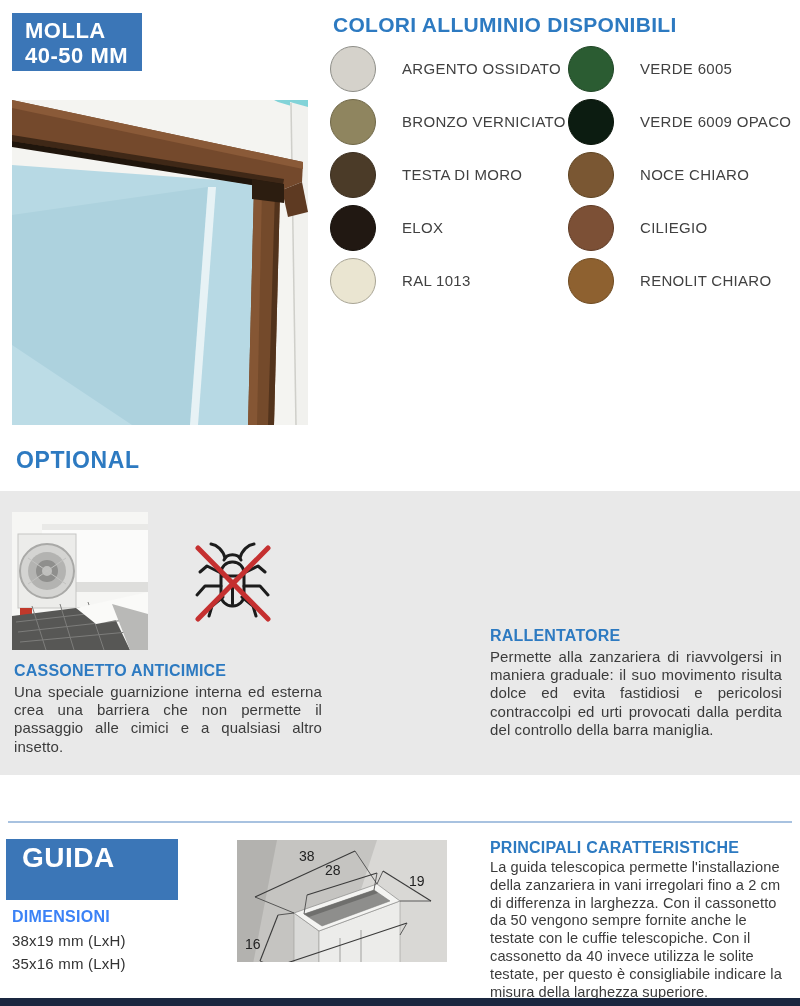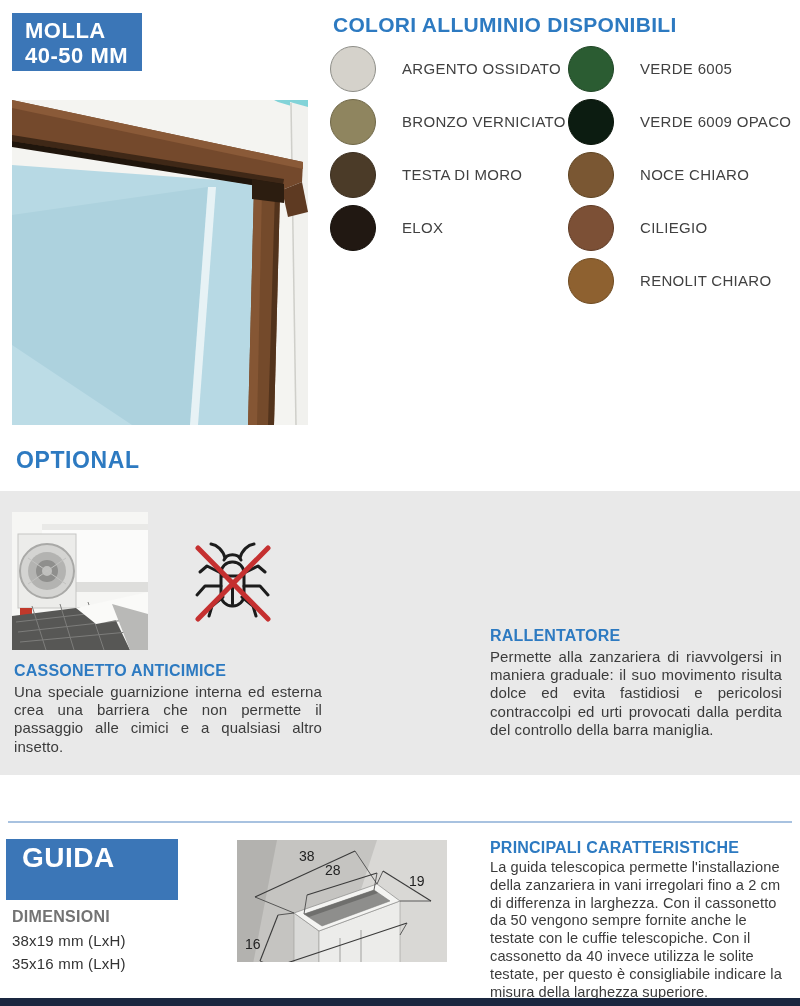--- a/index.html
+++ b/index.html
@@ -29,21 +29,21 @@
   .swatch-label { margin-left:26px; font-size:15px; color:#414141; letter-spacing:.3px; white-space:nowrap; }
 
   .gray-panel { position:absolute; left:0; top:491px; width:800px; height:284px; background:var(--panel,#e9e9e9); }
   .panel-abs { position:absolute; }
 
   .body-text { font-size:15px; line-height:18.2px; color:var(--bodytext,#3b3b3b); letter-spacing:.1px; }
   .just { text-align:justify; text-justify:inter-word; }
 
   .divider { position:absolute; left:8px; top:821px; width:784px; height:2px; background:var(--divider,#a8c2e0); }
 
-  .dim-title { position:absolute; left:12px; top:908px; font-size:16px; font-weight:bold; color:#737373; letter-spacing:.3px; }
+  .dim-title { position:absolute; left:12px; top:908px; font-size:16px; font-weight:bold; color:#3b82f6; letter-spacing:.3px; }
   .dim-line { position:absolute; left:12px; font-size:15px; color:#333; letter-spacing:.2px; }
   .dim-1 { top:932px; } .dim-2 { top:955px; }
 
   .char-title { left:490px; top:839px; }
   .char-text { left:490px; top:859px; width:302px; font-size:14.6px; line-height:17.8px; }
 
   .anticimice-title { left:14px; top:171px; }
   .anticimice-text { left:14px; top:192px; width:308px; }
   .rallentatore-title { left:490px; top:136px; }
   .rallentatore-text { left:490px; top:157px; width:292px; }
@@ -101,20 +101,24 @@
       <span class="swatch" style="background: rgb(143, 133, 95); border: 1px solid rgb(111, 103, 71);"></span>
       <span class="swatch-label">BRONZO VERNICIATO</span>
     </div>
     <div class="swatch-row">
       <span class="swatch" style="background: rgb(75, 59, 40); border: 1px solid rgb(58, 45, 30);"></span>
       <span class="swatch-label">TESTA DI MORO</span>
     </div>
     <div class="swatch-row">
       <span class="swatch" style="background: rgb(33, 24, 18); border: 1px solid rgb(21, 16, 11);"></span>
       <span class="swatch-label">ELOX</span>
+    </div>
+    <div class="swatch-row">
+      <span class="swatch" style="background: rgb(234, 229, 209); border: 1px solid rgb(168, 164, 148);"></span>
+      <span class="swatch-label">RAL 1013</span>
     </div>
   </div>
 
   <div class="swatch-col right">
     <div class="swatch-row">
       <span class="swatch" style="background: rgb(43, 92, 50); border: 1px solid rgb(30, 68, 36);"></span>
       <span class="swatch-label">VERDE 6005</span>
     </div>
     <div class="swatch-row">
       <span class="swatch" style="background: rgb(12, 28, 17); border: 1px solid rgb(8, 20, 9);"></span>

